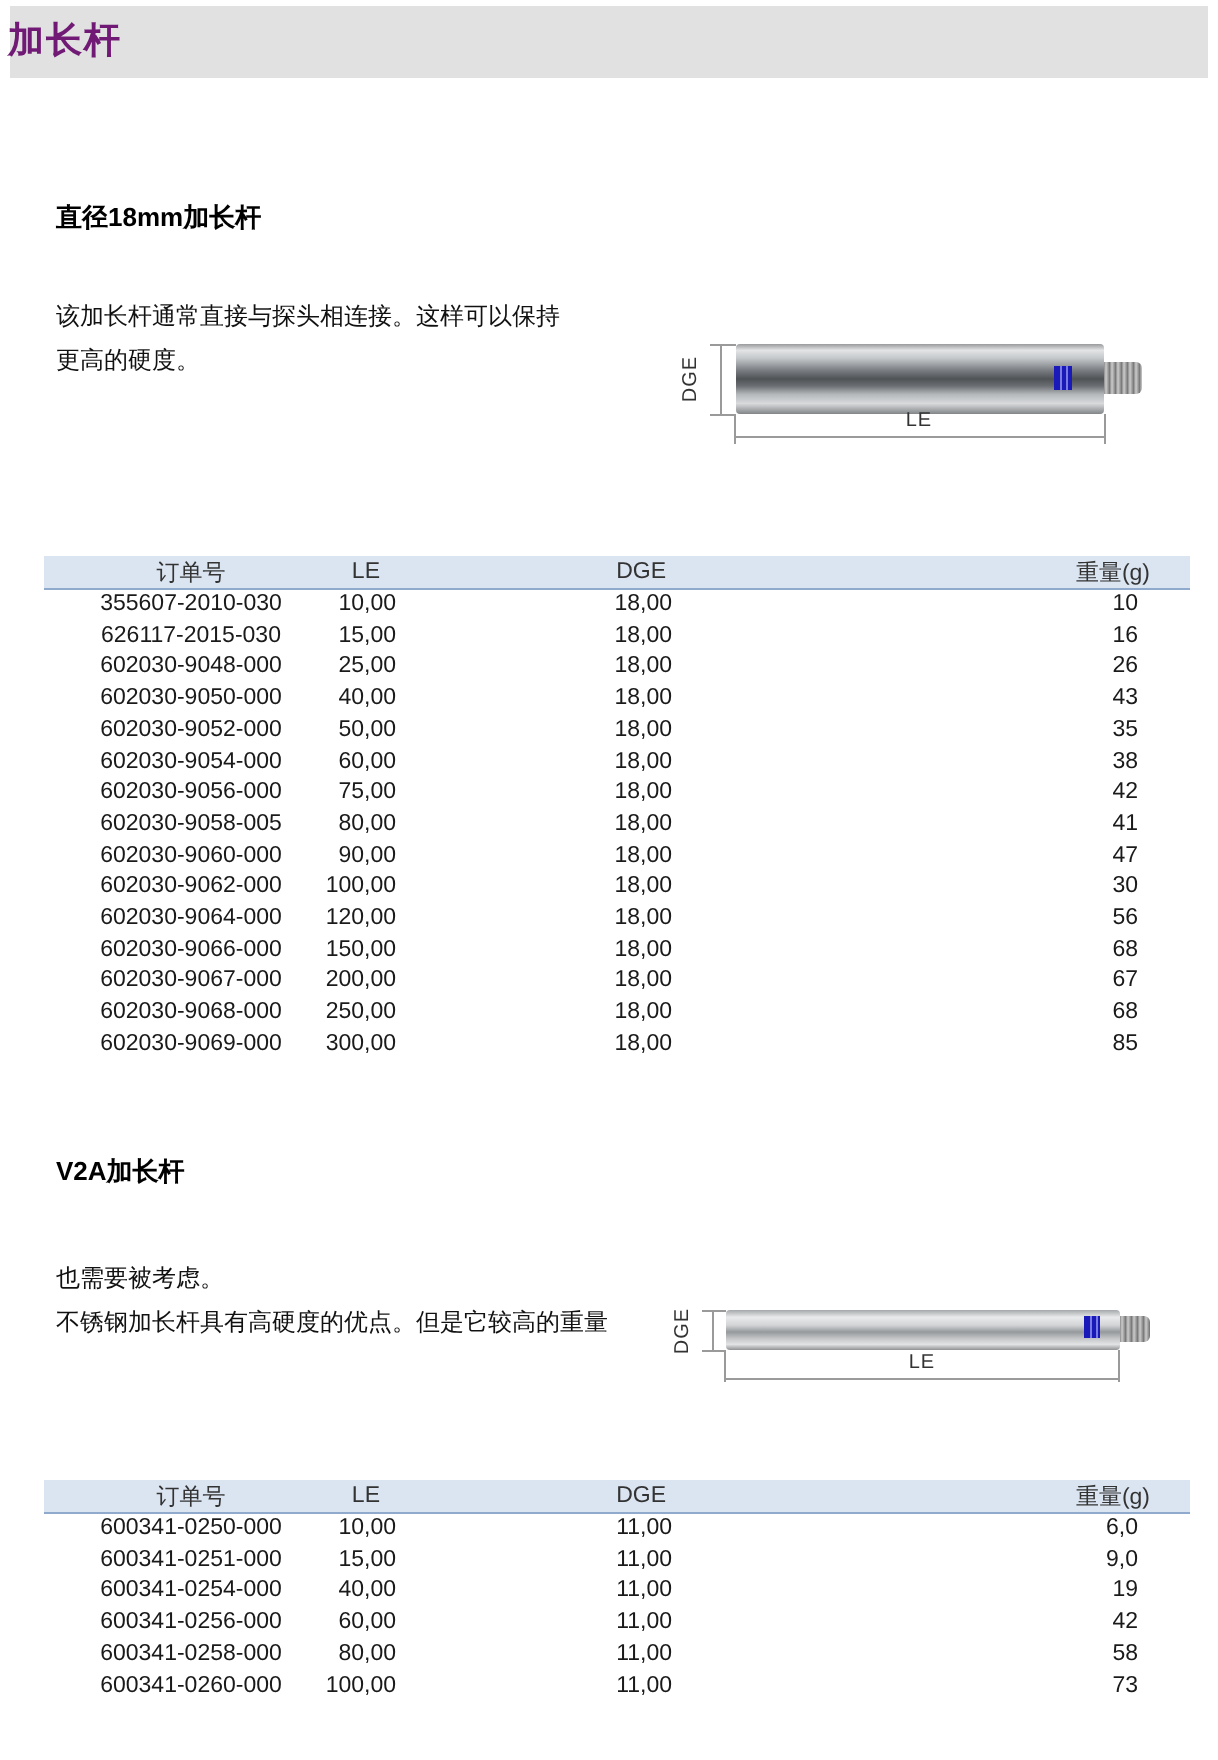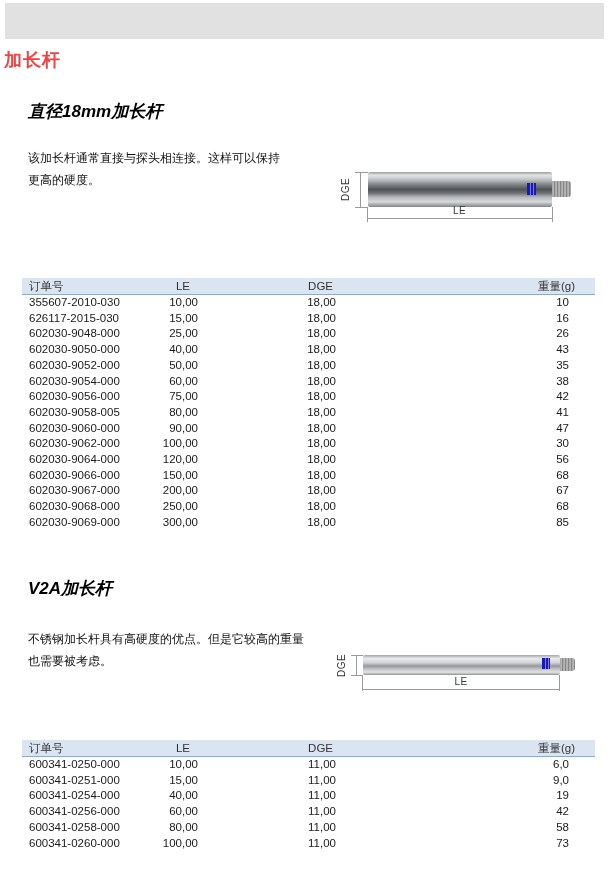--- a/index.html
+++ b/index.html
@@ -7,26 +7,25 @@
     position:relative; width:609px; height:880px; background:#ffffff;
     font-family:"Liberation Sans","DejaVu Sans",sans-serif; color:#1a1a1a;
     overflow:hidden;
   }
   .header-bar {
     position:absolute; left:5px; top:3px; width:599px; height:36px;
     background:#e1e1e1;
   }
   .header-title {
     position:absolute; left:4px; top:8px; font-size:18px; font-weight:bold;
-    color:#ef4444; letter-spacing:1px;margin-top:40px;
+    color:#701a75; letter-spacing:1px;
   }
   .section-heading {
-    position:absolute; font-size:17px; font-weight:bold; color:#000;
+    position:absolute; font-size:13px; font-weight:bold; color:#000;
     white-space:nowrap;
-    font-style:italic;
   }
   #sec1-heading { left:28px; top:100px; }
   #sec2-heading { left:28px; top:577px; }
   .desc { position:absolute; font-size:12px; color:#111; line-height:22px; }
   #desc1 { left:28px; top:147px; }
   #desc2 { left:28px; top:628px; }
   .desc div { white-space:nowrap; }
 
   .fig { position:absolute; }
   #fig1 { left:335px; top:128px; width:270px; height:102px; }
@@ -74,21 +73,21 @@
     table-layout:fixed; font-size:11.5px; color:#1a1a1a;
   }
   #table1 { top:278px; }
   #table2 { top:740px; }
   .data-table th {
     background:#dbe5f1; border-bottom:1.5px solid #8faacc; font-weight:normal;
     color:#333; height:16px; padding:0; font-size:11.5px;
   }
   .data-table td { height:15.7px; line-height:15.7px; padding:0; }
   .data-table th, .data-table td { text-align:right; white-space:nowrap; overflow:hidden; }
-  .data-table th:first-child, .data-table td:first-child { text-align:left; padding-left:7px; }
+  .data-table th:first-child, .data-table td:first-child { text-align:center; padding-left:7px; }
   .data-table th:nth-child(2) { padding-right:8px; }
   .data-table th:nth-child(3) { padding-right:3px; }
   .data-table th:nth-child(4) { padding-right:20px; }
   .data-table td:nth-child(4) { padding-right:26px;margin-top:20px; }
 </style>
 </head>
 <body>
 
 <div class="page">
 
@@ -225,22 +224,22 @@
           <td>300,00</td>
           <td>18,00</td>
           <td>85</td>
         </tr>
       </tbody>
   </table>
 
   <div class="section-heading" id="sec2-heading">V2A加长杆</div>
 
   <div class="desc" id="desc2">
+    <div>也需要被考虑。</div>
     <div>不锈钢加长杆具有高硬度的优点。但是它较高的重量</div>
-    <div>也需要被考虑。</div>
   </div>
 
   <div class="fig" id="fig2">
     <div class="rod" id="rod2"></div>
     <div class="stub" id="stub2"></div>
     <div class="mark" id="mark2"></div>
 
     <div class="vline" style="left:26px; top:60px; height:20px;"></div>
     <div class="hline" style="left:21px; top:60px; width:12px;"></div>
     <div class="hline" style="left:21px; top:80px; width:12px;"></div>

